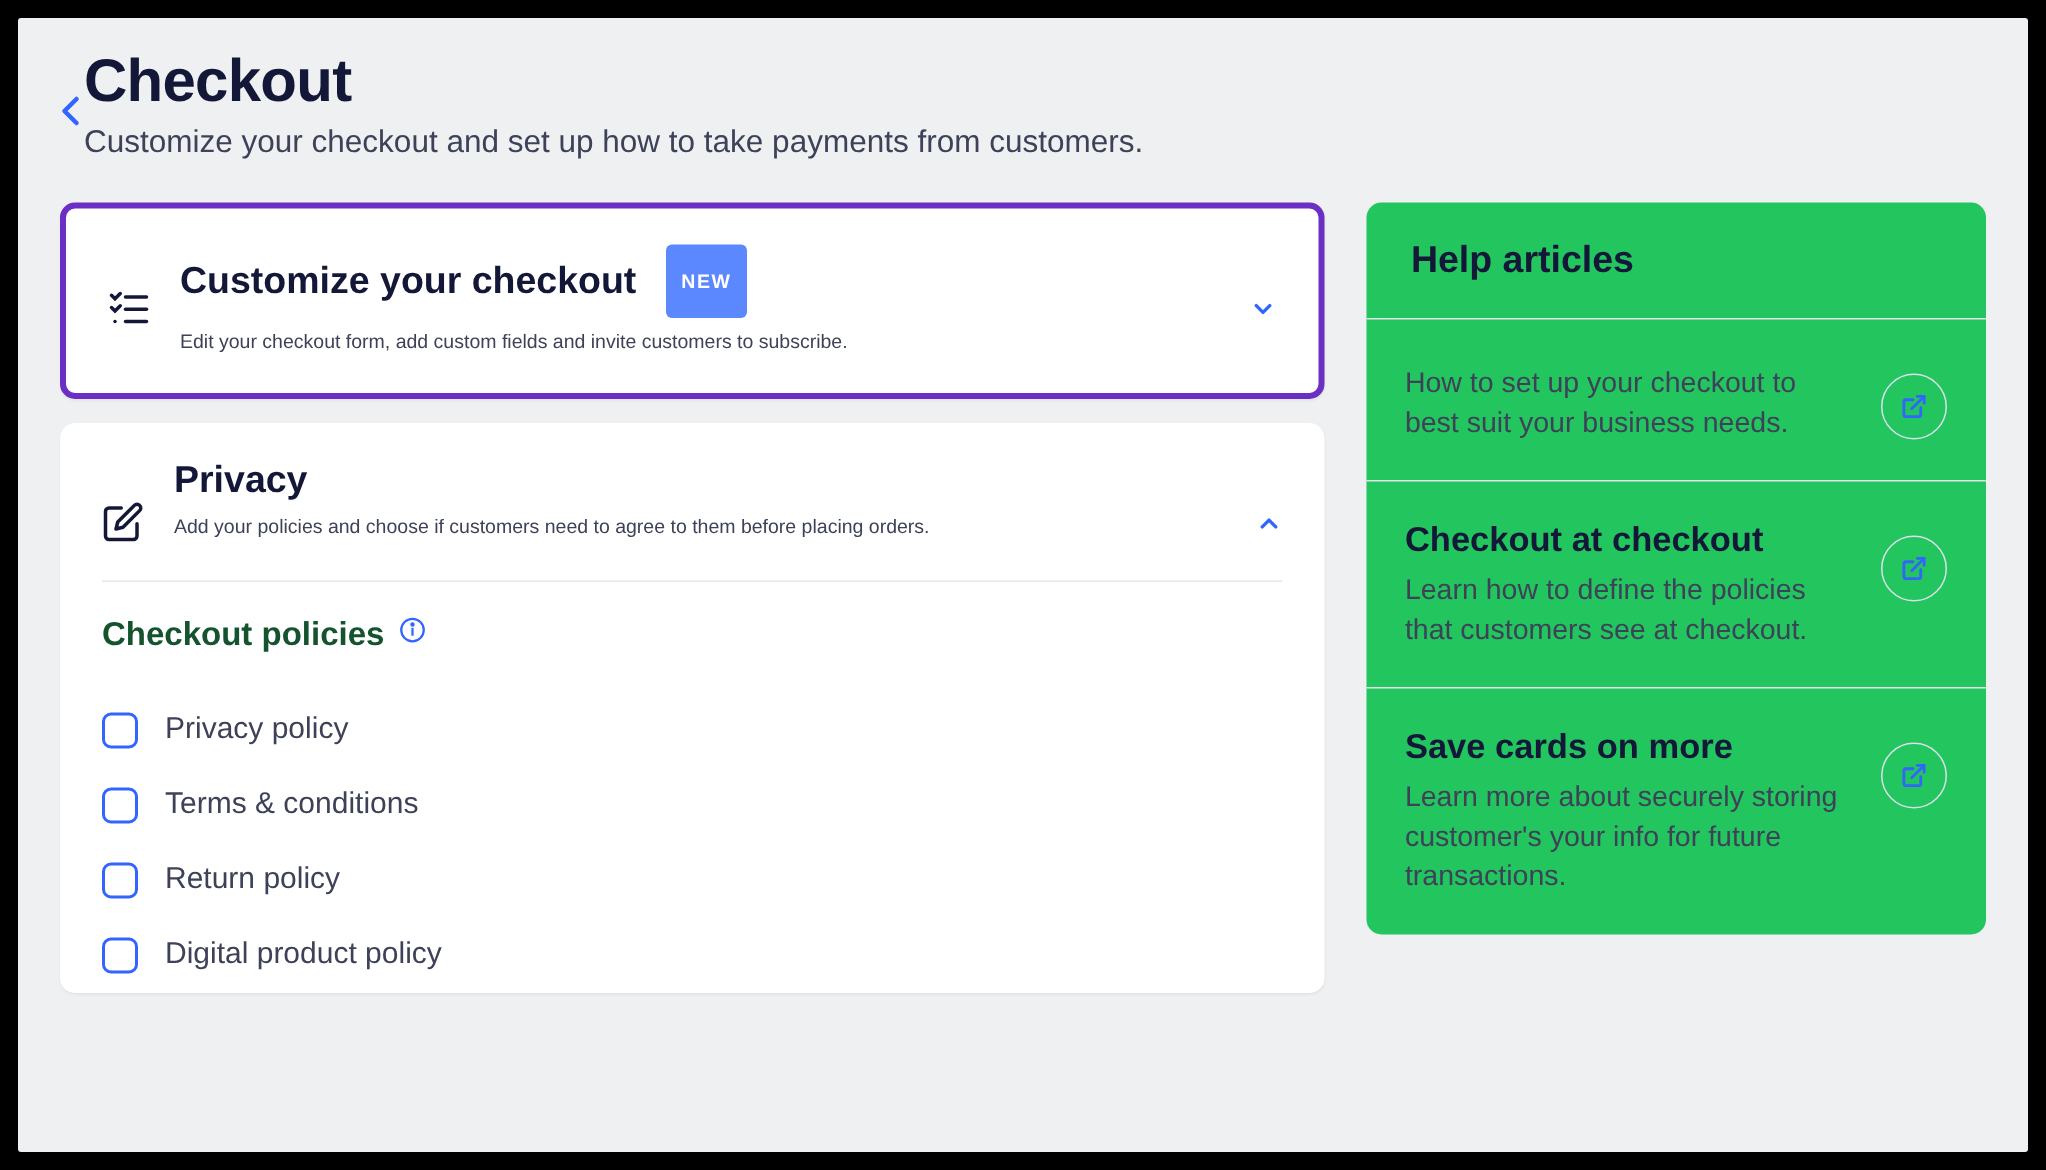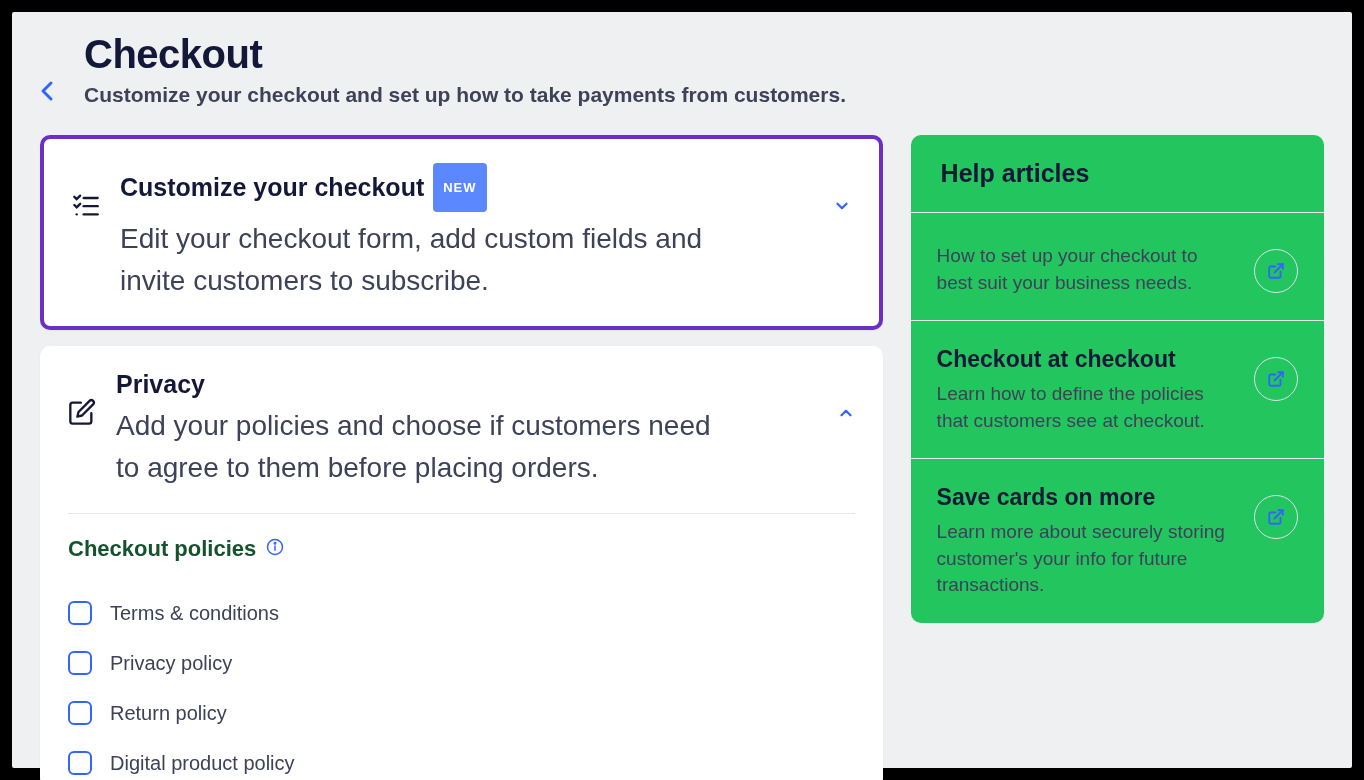--- a/index.html
+++ b/index.html
@@ -14,40 +14,38 @@
   background: #eef0f2;
   margin: 12px;
   width: 1340px;
   height: 756px;
   border-radius: 2px;
   padding: 20px 28px;
   position: relative;
 }
 .header-row {
   display: flex;
-  align-items: flex-end;
-  gap: 28px;
+  align-items: center;
 }
 .back-btn {
   margin-top: 14px;
   color: #3264ff;
   cursor: pointer;
 }
 .title-block { flex: 1; }
 .page-title {
   font-size: 40px;
   font-weight: 800;
   color: #141838;
   letter-spacing: -0.5px;
 }
 .page-subtitle {
   font-size: 21px;
   color: #3e4258;
   margin-top: 6px;
-  font-weight: bold;
 }
 .content-row {
   display: flex;
   gap: 28px;
   margin-top: 28px;
 }
 .left-col { width: 852px; }
 .right-col { width: 418px; }
 
 .card {
@@ -69,38 +67,38 @@
   width: 28px;
   height: 28px;
   color: #141838;
   flex-shrink: 0;
   margin-top: 28px;
 }
 .card-text { flex: 1; }
 .card-title-row {
   display: flex;
   align-items: center;
-  gap: 9px;
+  gap: 20px;
 }
 .card-title {
   font-size: 25px;
   font-weight: 800;
   color: #141838;
 }
 .badge-new {
   background: #5b87ff;
   color: #fff;
   font-size: 13px;
   font-weight: 700;
   letter-spacing: 1px;
   padding: 17px 10px;
   border-radius: 4px;
 }
 .card-desc {
-  font-size: 28px;
+  font-size: 13px;
   color: #3e4258;
   margin-top: 6px;
   line-height: 1.5;
   max-width: 620px;
 }
 .chevron {
   color: #3264ff;
   margin-top: 34px;
   flex-shrink: 0;
 }
@@ -267,25 +265,25 @@
               <svg width="18" height="18" viewBox="0 0 24 24" fill="none" stroke="currentColor" stroke-width="2">
                   <circle cx="12" cy="12" r="10"></circle>
                   <line x1="12" y1="10" x2="12" y2="17"></line>
                   <circle cx="12" cy="7" r="1" fill="currentColor"></circle>
                 </svg>
             </span>
           </div>
           <div class="policy-list">
             <div class="policy-item">
               <div class="chk"></div>
-              <div class="policy-label">Terms &amp; conditions</div>
+              <div class="policy-label">Privacy policy</div>
             </div>
             <div class="policy-item">
               <div class="chk"></div>
-              <div class="policy-label">Privacy policy</div>
+              <div class="policy-label">Terms &amp; conditions</div>
             </div>
             <div class="policy-item">
               <div class="chk"></div>
               <div class="policy-label">Return policy</div>
             </div>
             <div class="policy-item">
               <div class="chk"></div>
               <div class="policy-label">Digital product policy</div>
             </div>
           </div>

